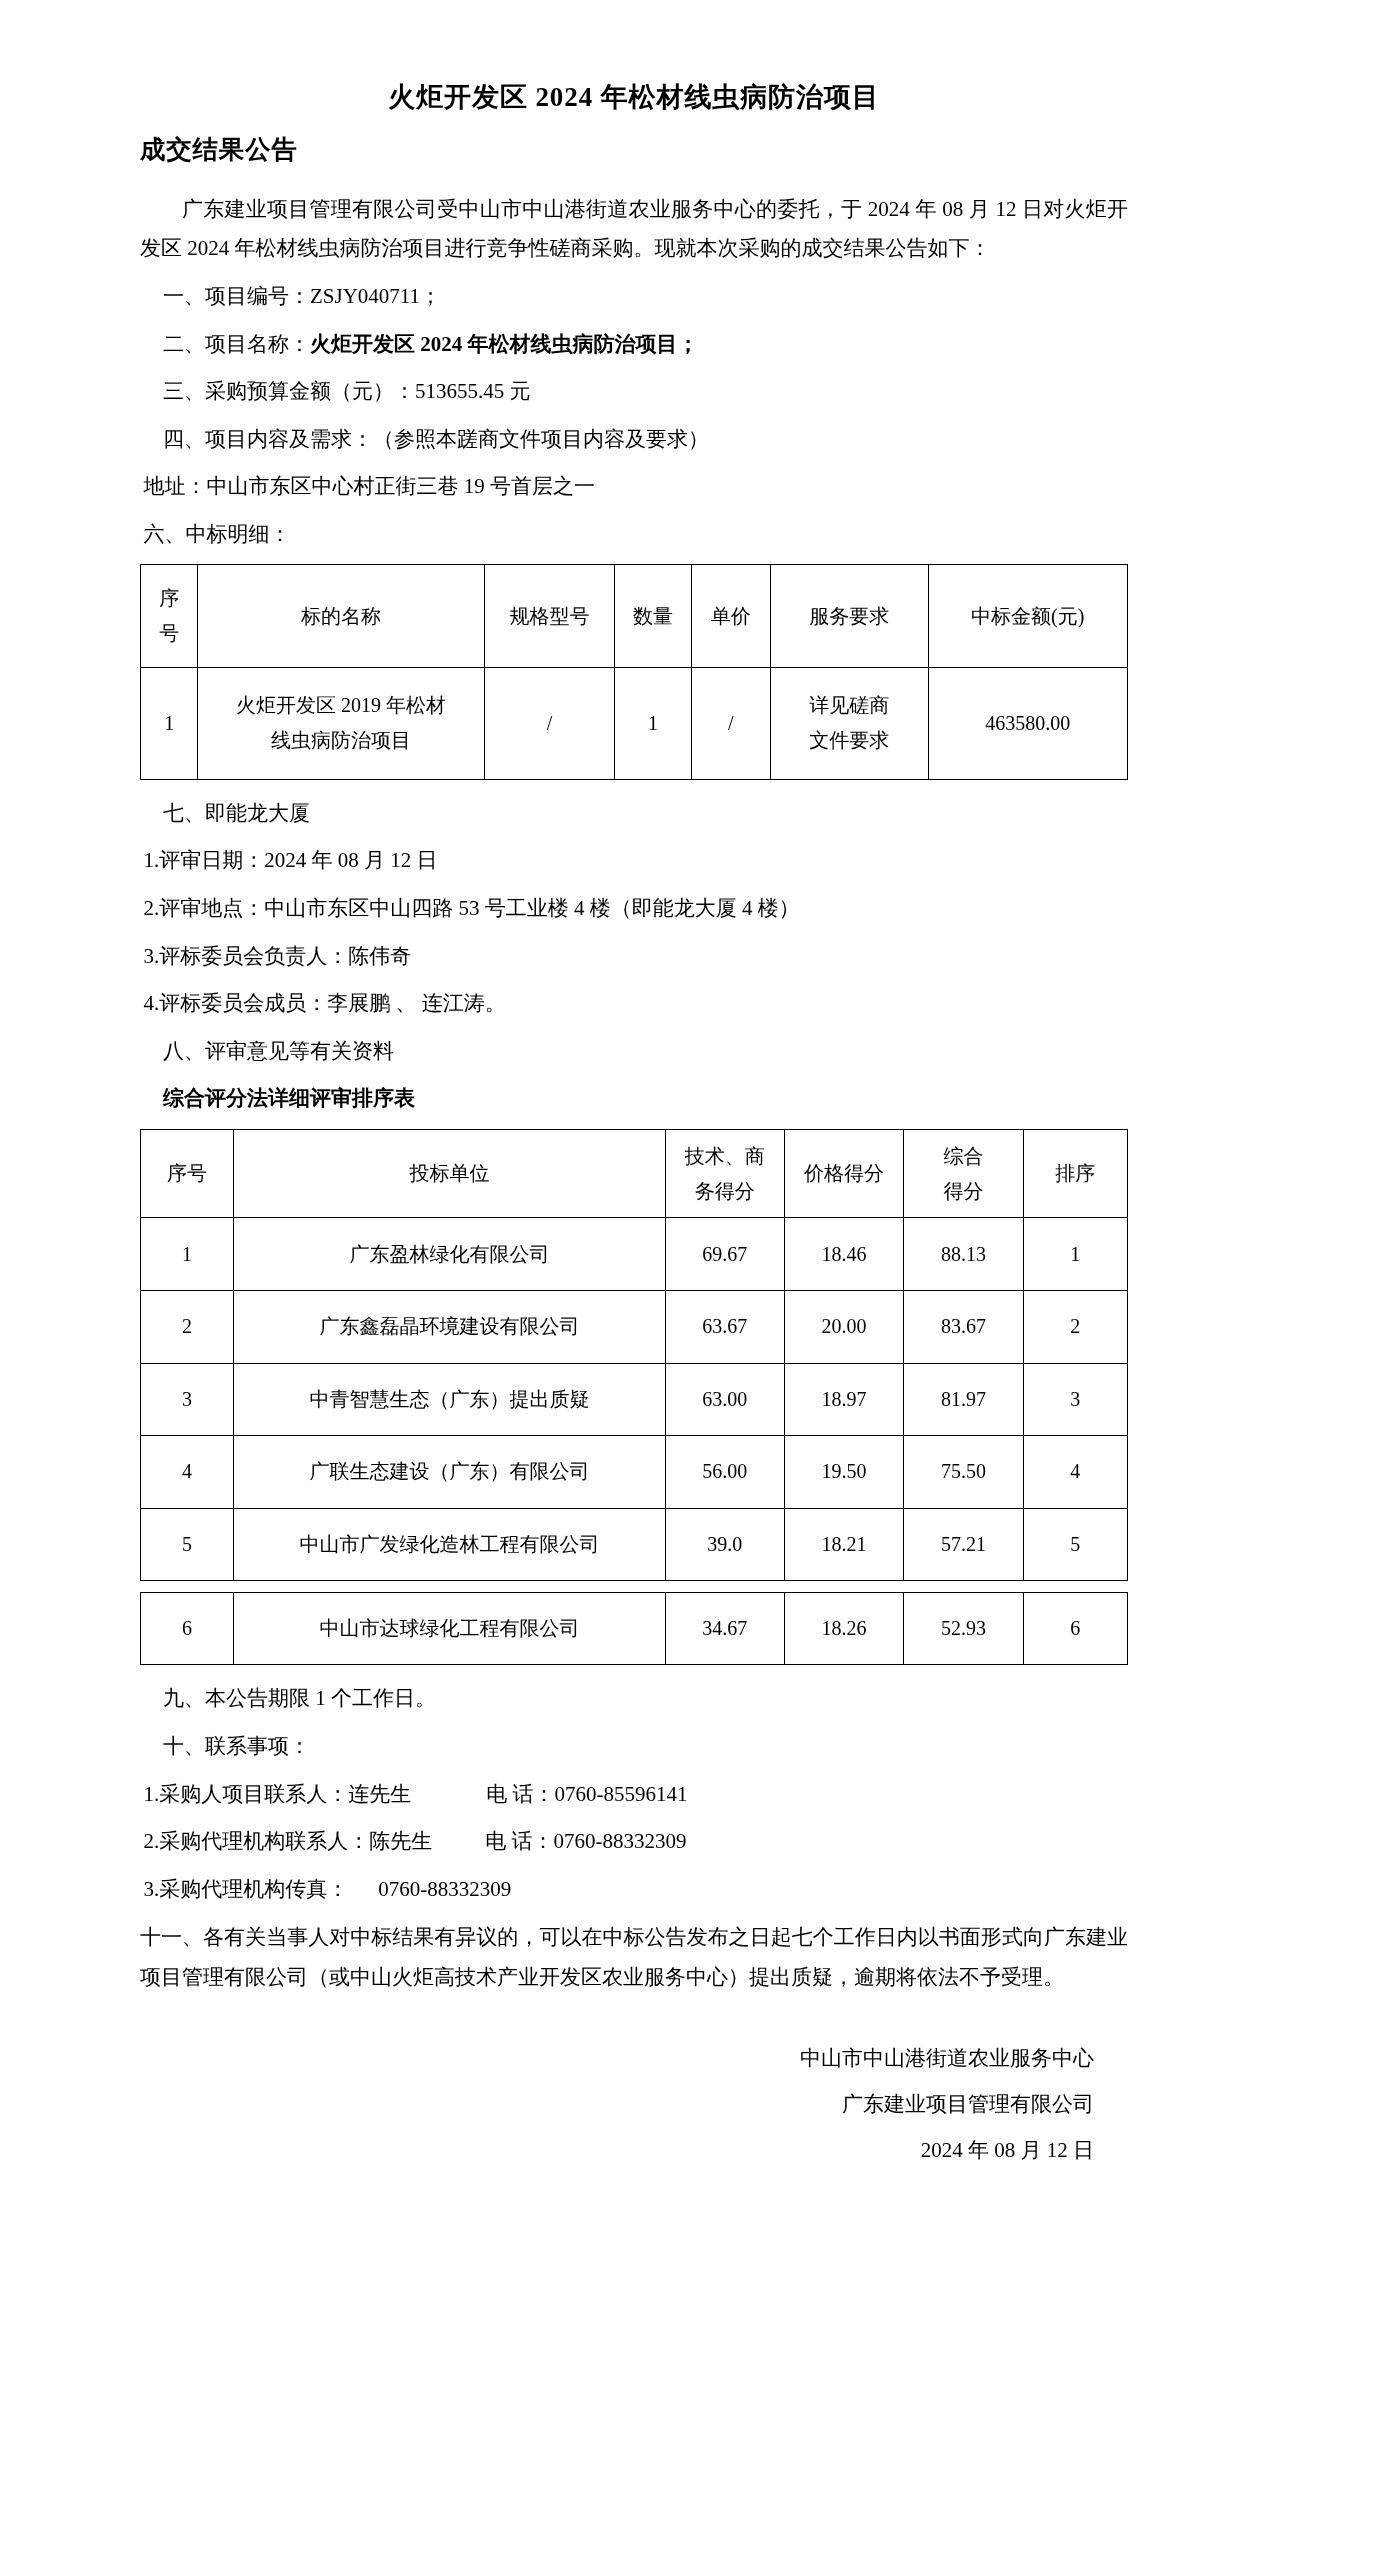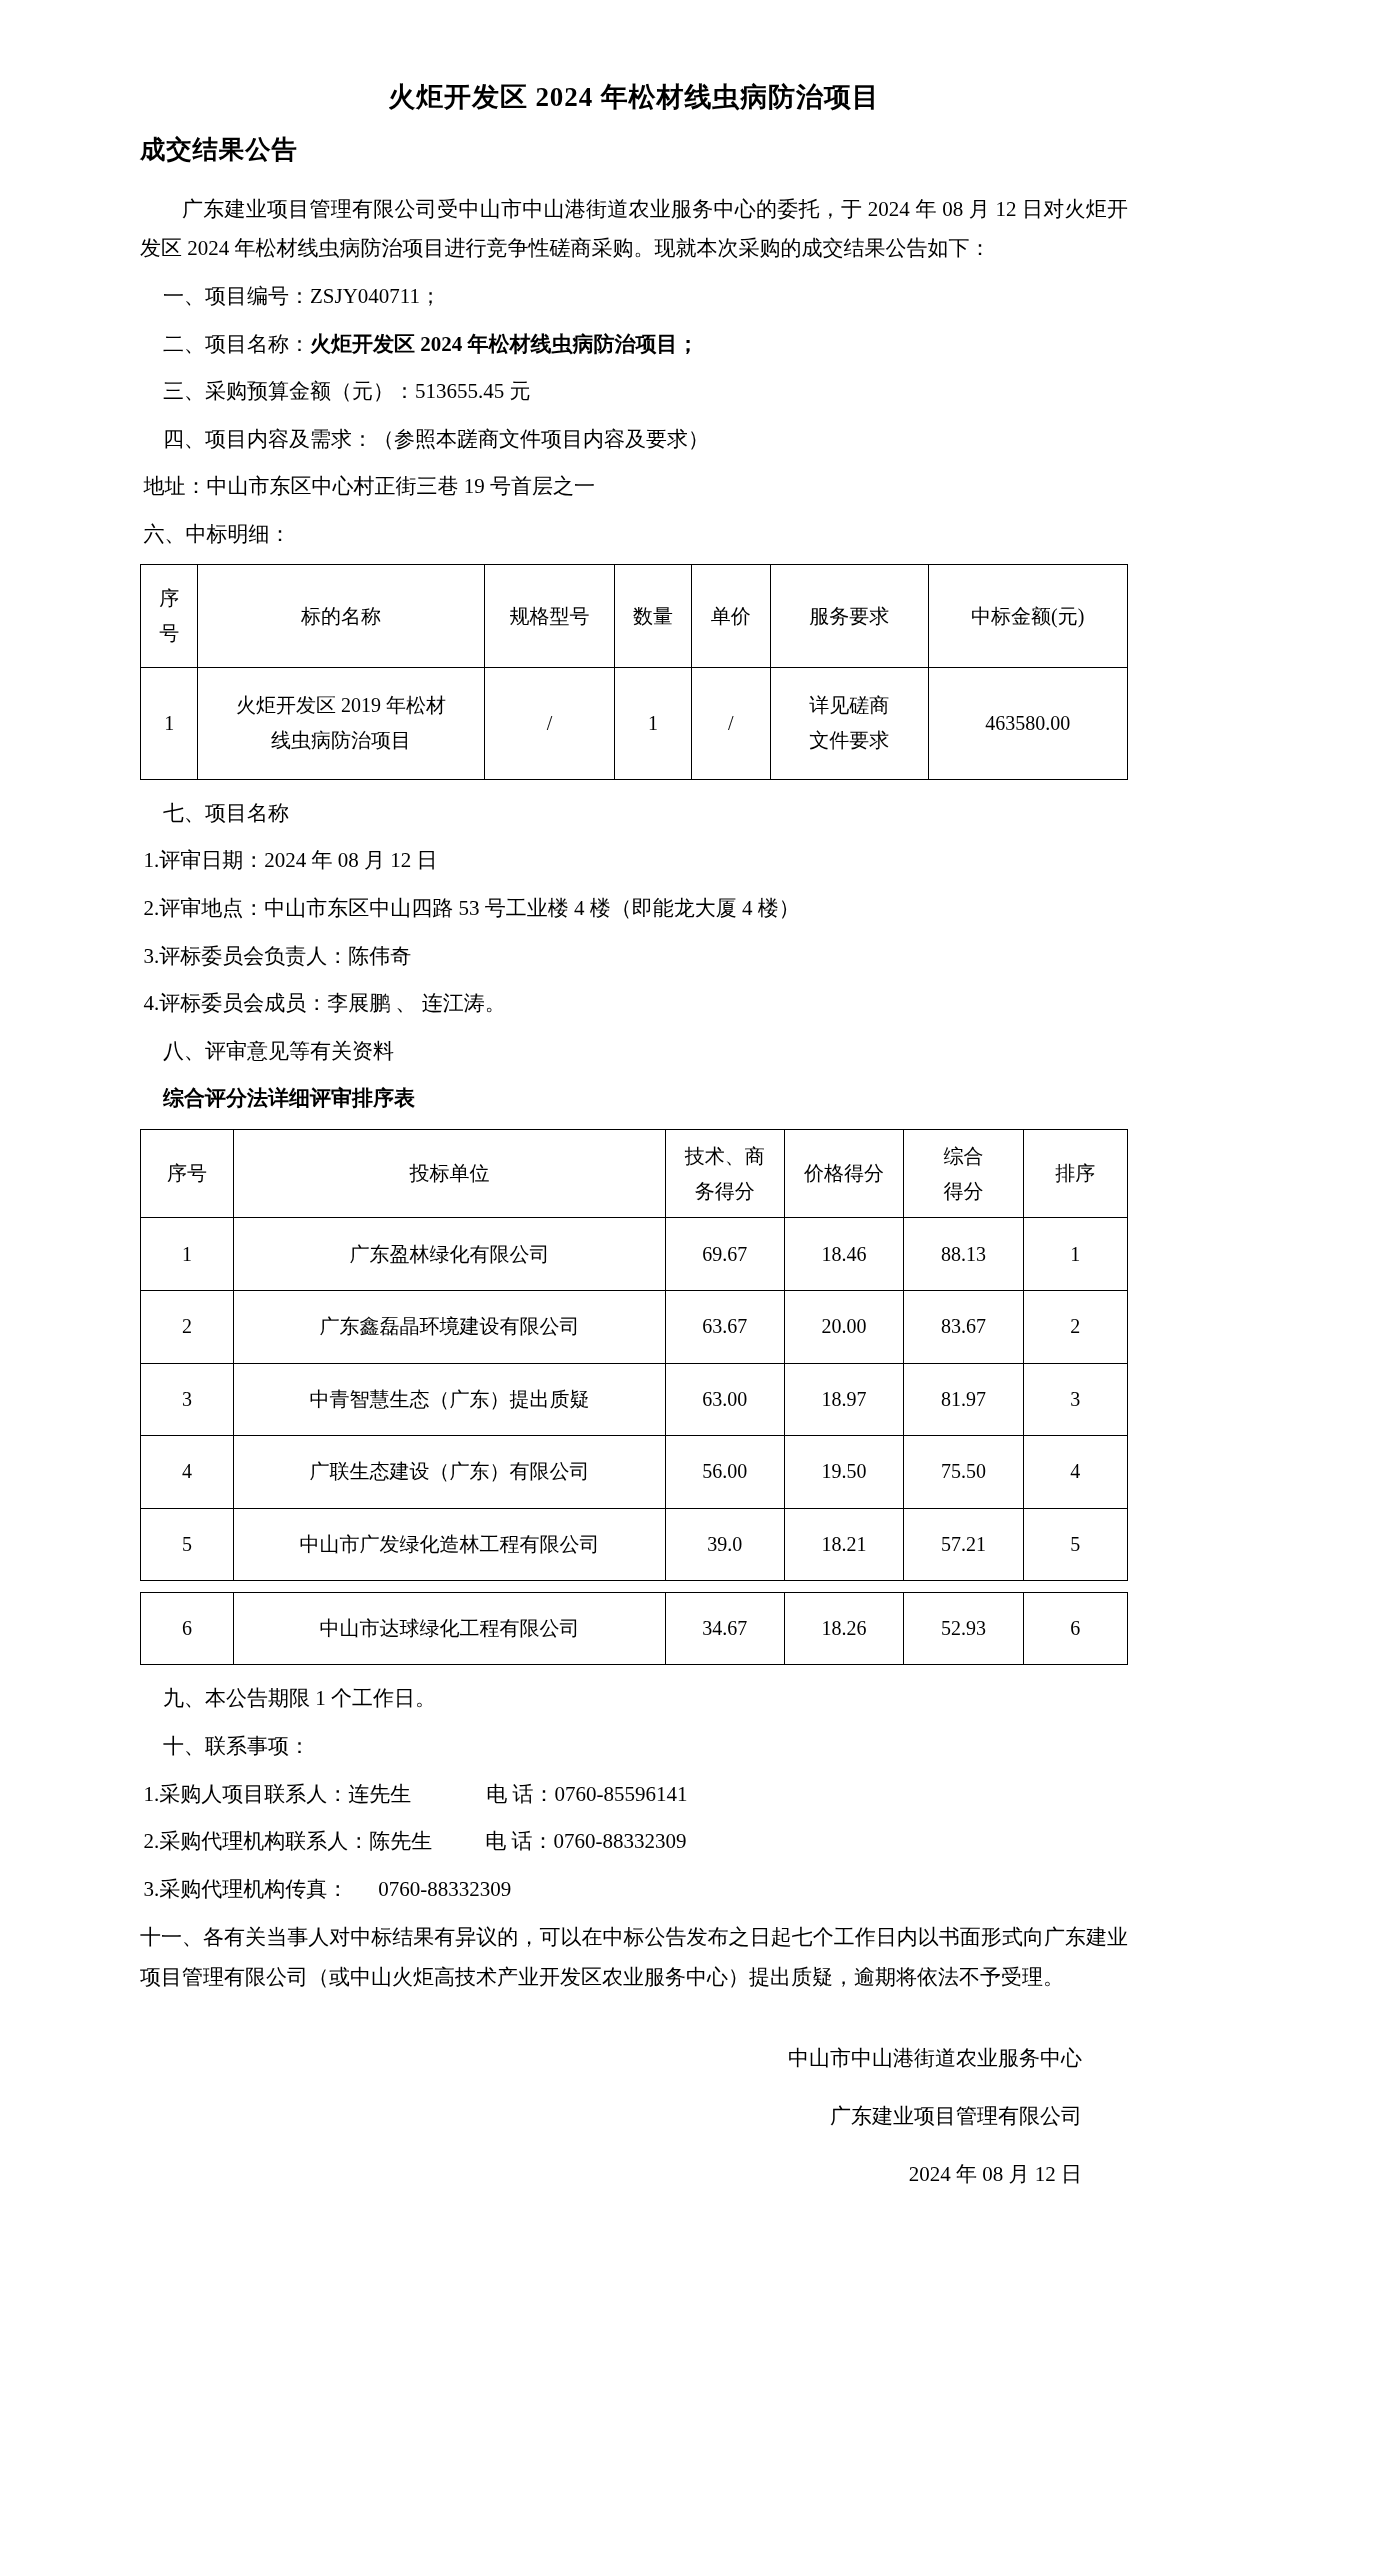--- a/index.html
+++ b/index.html
@@ -117,21 +117,21 @@
   }
 
   .sign-block {
     margin-top: 40px;
     text-align: right;
     padding-right: 30px;
   }
   .sign-block p {
     font-size: 21px;
     line-height: 2.0;
-    margin: 16px;
+    margin: 4px;
   }
   .note-para {
     font-size: 21px;
     line-height: 1.9;
     margin: 0;
     text-align: justify;
     text-justify: inter-ideograph;
   }
 </style>
 </head>
@@ -199,21 +199,21 @@
         <td class="row1">/</td>
         <td class="row1">
           <span class="two-line">详见磋商</span>
           <span class="two-line">文件要求</span>
         </td>
         <td class="row1">463580.00</td>
       </tr>
     </tbody>
   </table>
 
-  <p class="item">七、项目名称</p>
+  <p class="item">七、即能龙大厦</p>
   <p class="item-noindent">1.评审日期：2024 年 08 月 12 日</p>
   <p class="item-noindent">2.评审地点：中山市东区中山四路 53 号工业楼 4 楼（即能龙大厦 4 楼）</p>
   <p class="item-noindent">3.评标委员会负责人：陈伟奇</p>
   <p class="item-noindent">4.评标委员会成员：李展鹏 、 连江涛。</p>
 
   <p class="item">八、评审意见等有关资料</p>
   <p class="item-wide">综合评分法详细评审排序表</p>
 
   <table class="grid score-table">
     <colgroup>

